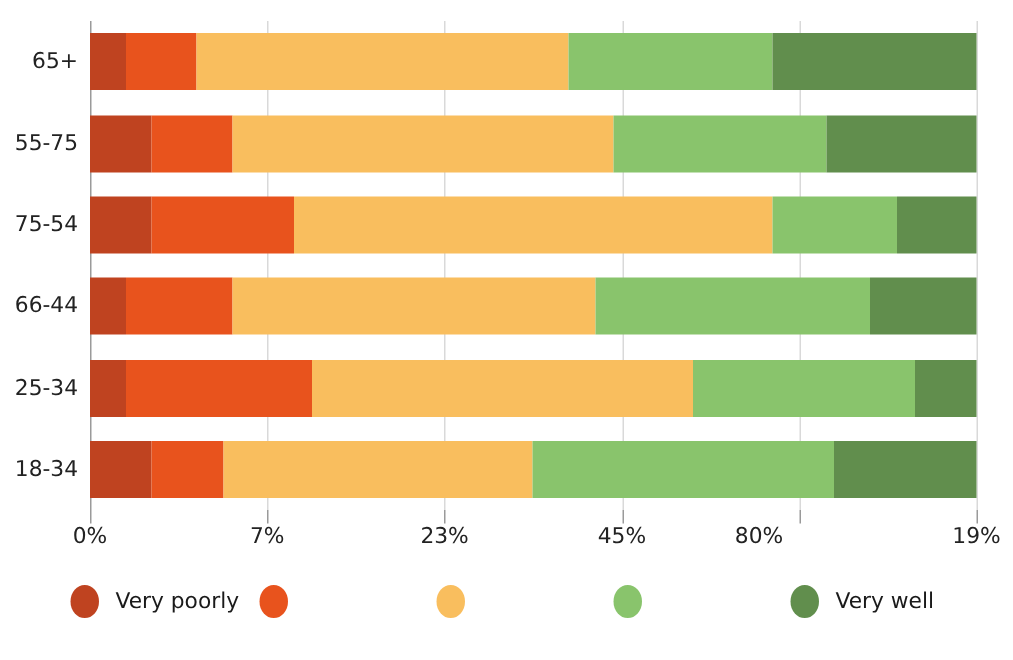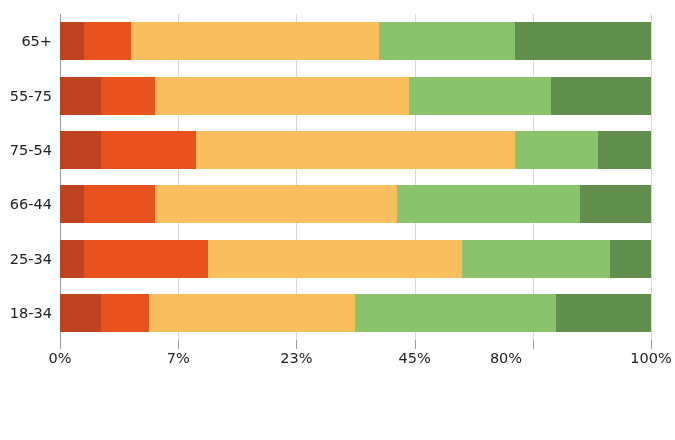--- a/index.html
+++ b/index.html
@@ -193,17 +193,36 @@
       <div class="xtick-label" style="left: 0px;">0%</div>
       <div class="xtick" style="left: 118.2px;"></div>
       <div class="xtick-label" style="left: 118.2px;">7%</div>
       <div class="xtick" style="left: 236.4px;"></div>
       <div class="xtick-label" style="left: 236.4px;">23%</div>
       <div class="xtick" style="left: 354.6px;"></div>
       <div class="xtick-label" style="left: 354.6px;">45%</div>
       <div class="xtick" style="left: 472.8px;"></div>
       <div class="xtick-label" style="left: 446px;">80%</div>
       <div class="xtick" style="left: 591px;"></div>
-      <div class="xtick-label" style="left: 591px;">100%</div>
+      <div class="xtick-label" style="left: 591px;">19%</div>
     </div>
 
+  <div id="legend">
+      <div class="legend-item" style="left: 47px;">
+        <span class="legend-dot" style="background: rgb(191, 67, 32);"></span>
+        <span class="legend-text">Very poorly</span>
+      </div>
+      <div class="legend-item" style="left: 173px;">
+        <span class="legend-dot" style="background: rgb(232, 83, 29);"></span>
+      </div>
+      <div class="legend-item" style="left: 291px;">
+        <span class="legend-dot" style="background: rgb(249, 190, 94);"></span>
+      </div>
+      <div class="legend-item" style="left: 409px;">
+        <span class="legend-dot" style="background: rgb(137, 196, 108);"></span>
+      </div>
+      <div class="legend-item" style="left: 527px;">
+        <span class="legend-dot" style="background: rgb(97, 142, 77);"></span>
+        <span class="legend-text">Very well</span>
+      </div>
+    </div>
 
 </div>
 
 </body></html>

